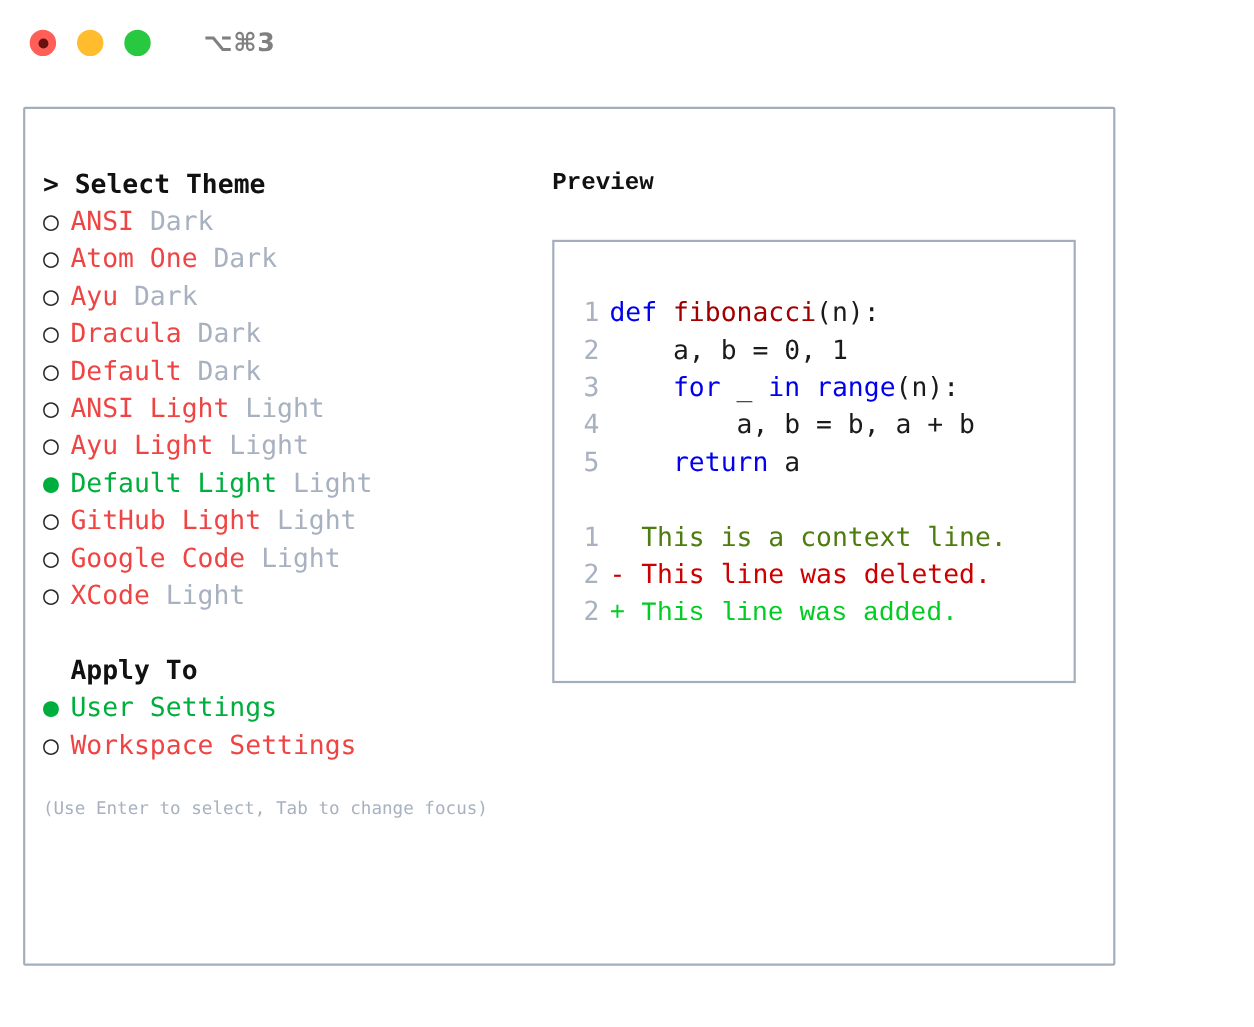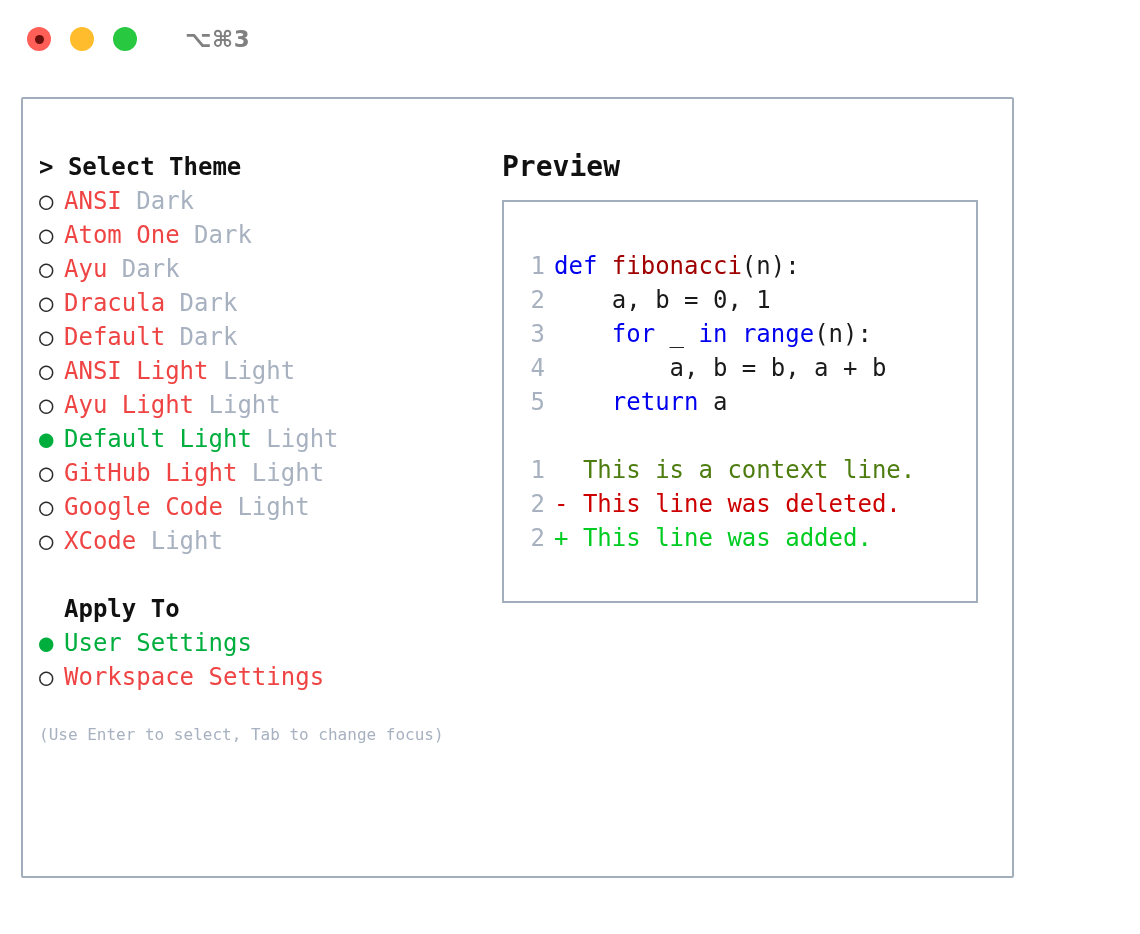--- a/index.html
+++ b/index.html
@@ -122,28 +122,29 @@
   }
 
   
   .right-col {
     position: absolute;
     left: 479px;
     top: 51px;
     width: 490px;
   }
   .preview-title {
-    font-size: 28px;
+    font-size: 22px;
     line-height: 34px;
     font-weight: 700;
     color: #111111;
     white-space: pre;
+    font-family: Liberation Mono, monospace;
   }
   .preview-box {
-    margin-top: 16px;
+    margin-top: 34px;
     width: 476px;
     height: 403px;
     border: 2px solid #a3aebd;
     box-sizing: border-box;
     background: #ffffff;
     padding: 47px 0 0 0;
   }
   .code-line {
     font-size: 24px;
     line-height: 34px;
@@ -157,21 +158,21 @@
     color: #a7b1c0;
     margin-right: 9px;
   }
   .blank-line { height: 34px; }
 
   .tok-kw      { color: #0000ee; }
   .tok-fn      { color: #a00000; }
   .tok-plain   { color: #1a1a1a; }
   .diff-ctx    { color: #4d7c0f; }
   .diff-del    { color: #cc0000; }
-  .diff-add    { color: #00cc22; }
+  .diff-add    { color: #00cc22; font-family: Liberation Mono, monospace; }
 </style>
 </head>
 <body>
 
 <div class="window">
 
   <div class="titlebar">
     <div class="dots">
       <span class="dot dot-red"></span>
       <span class="dot dot-yellow"></span>

